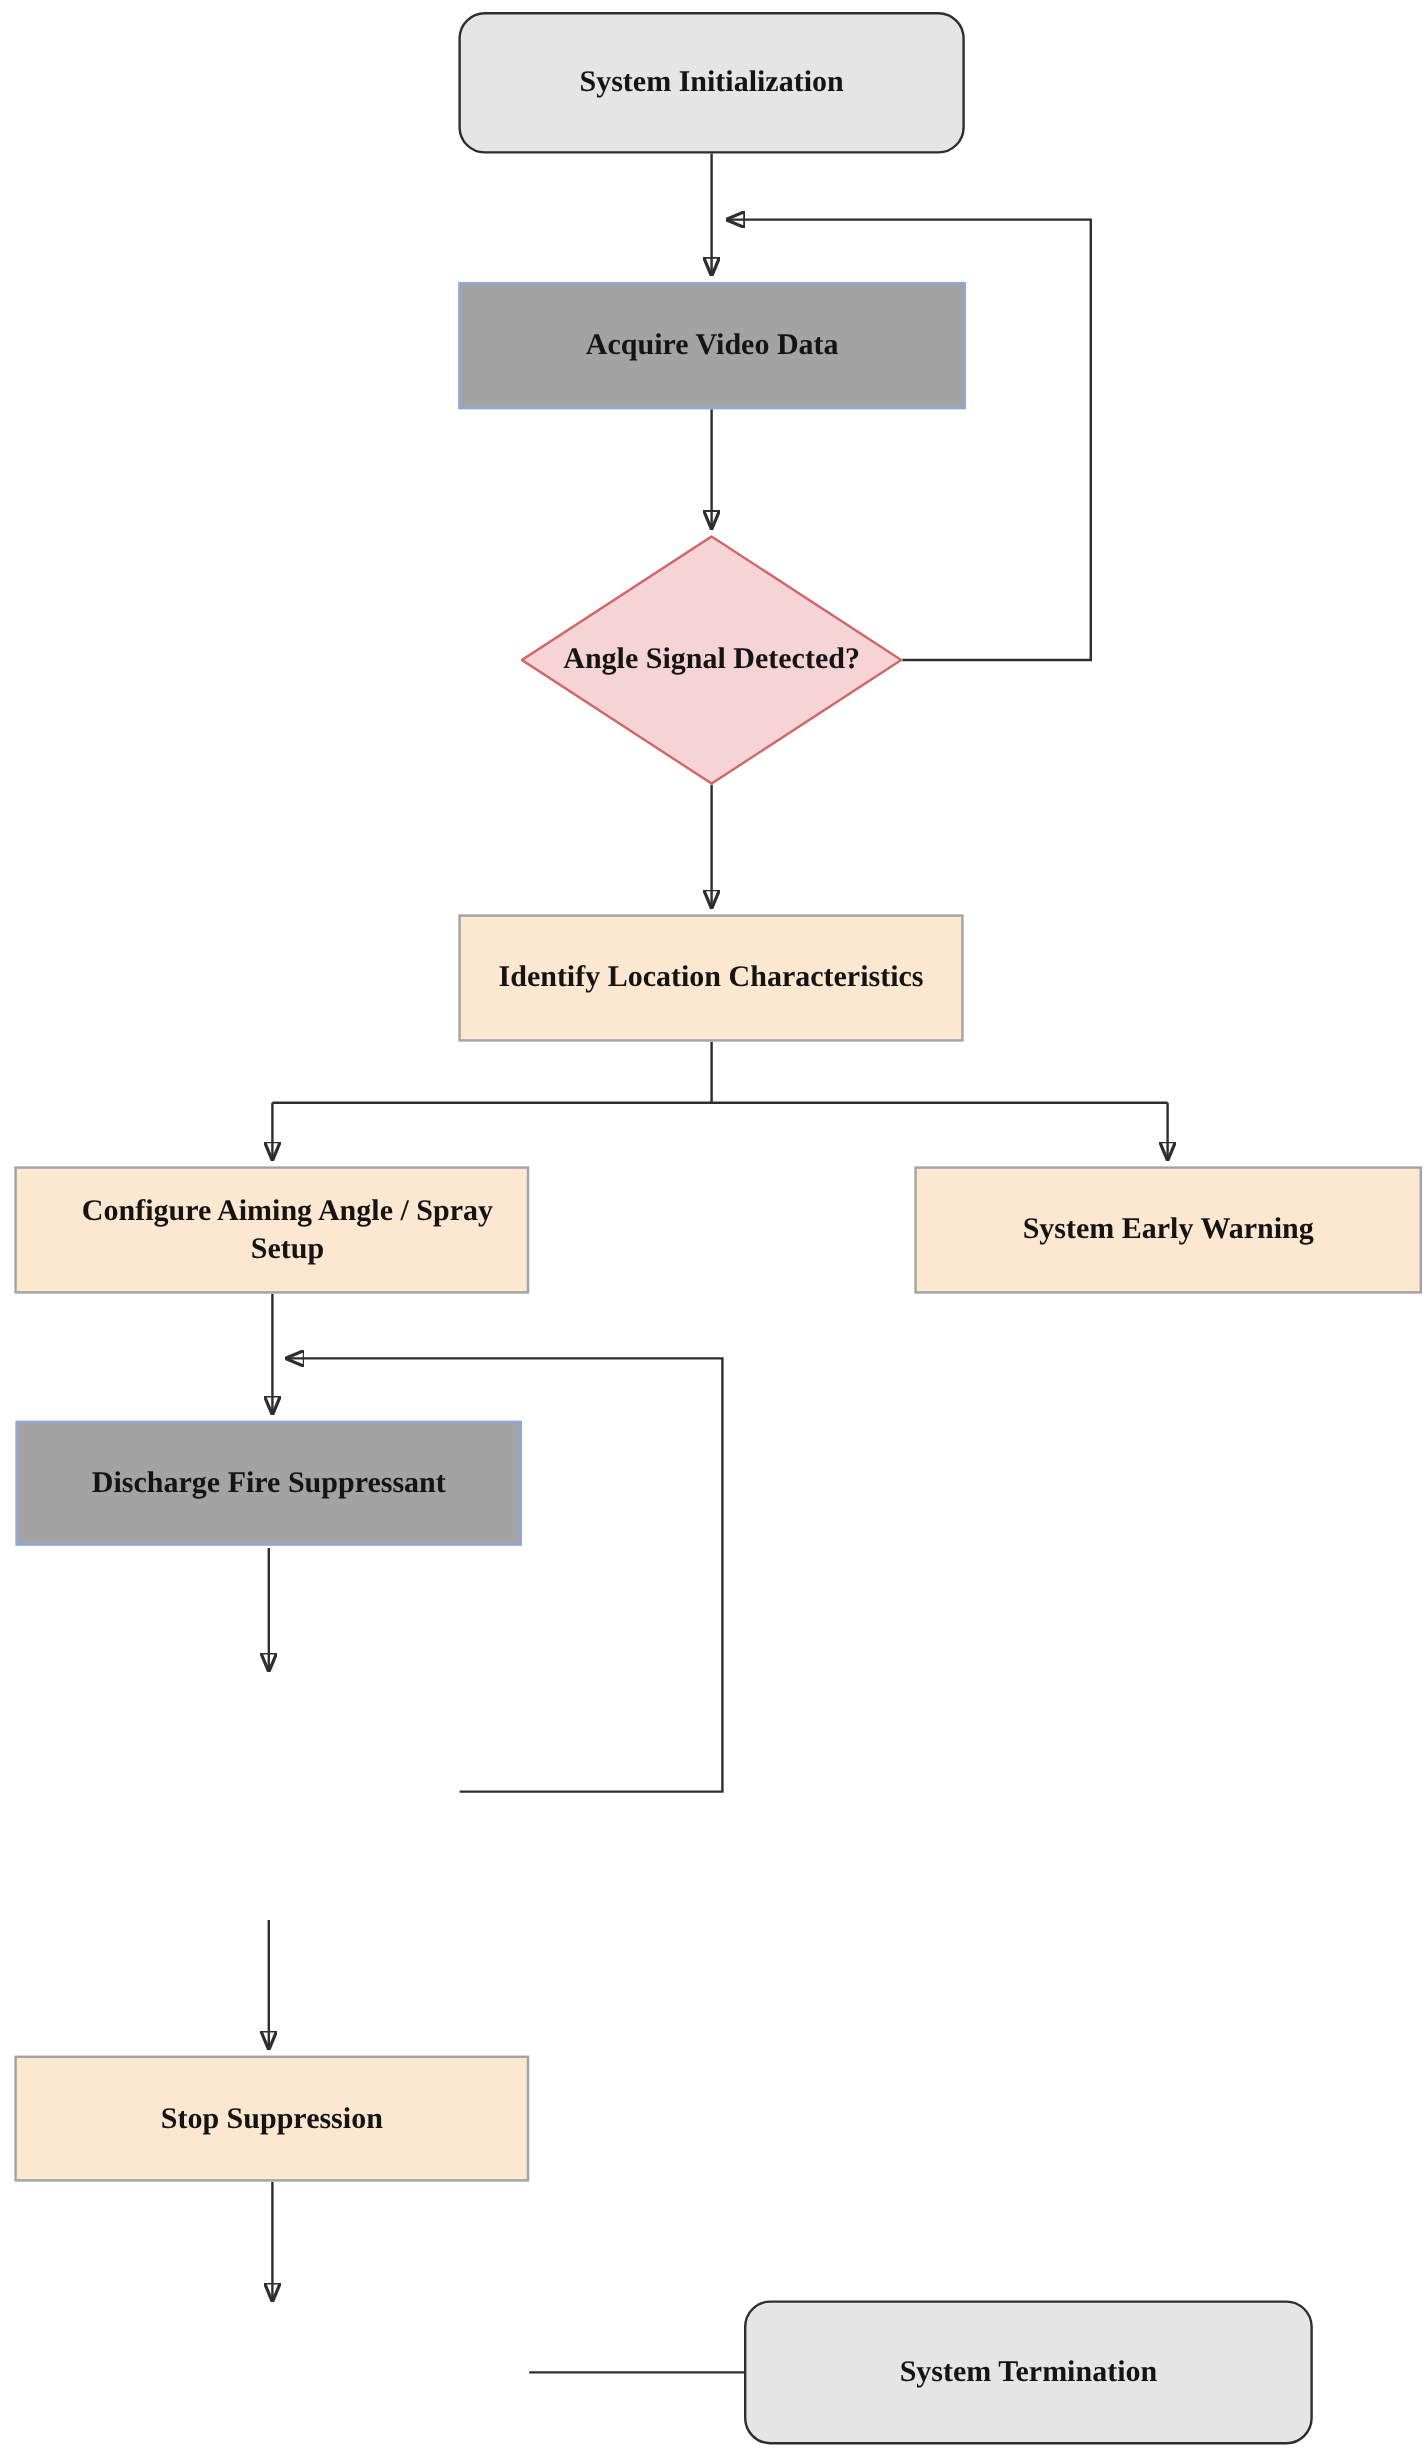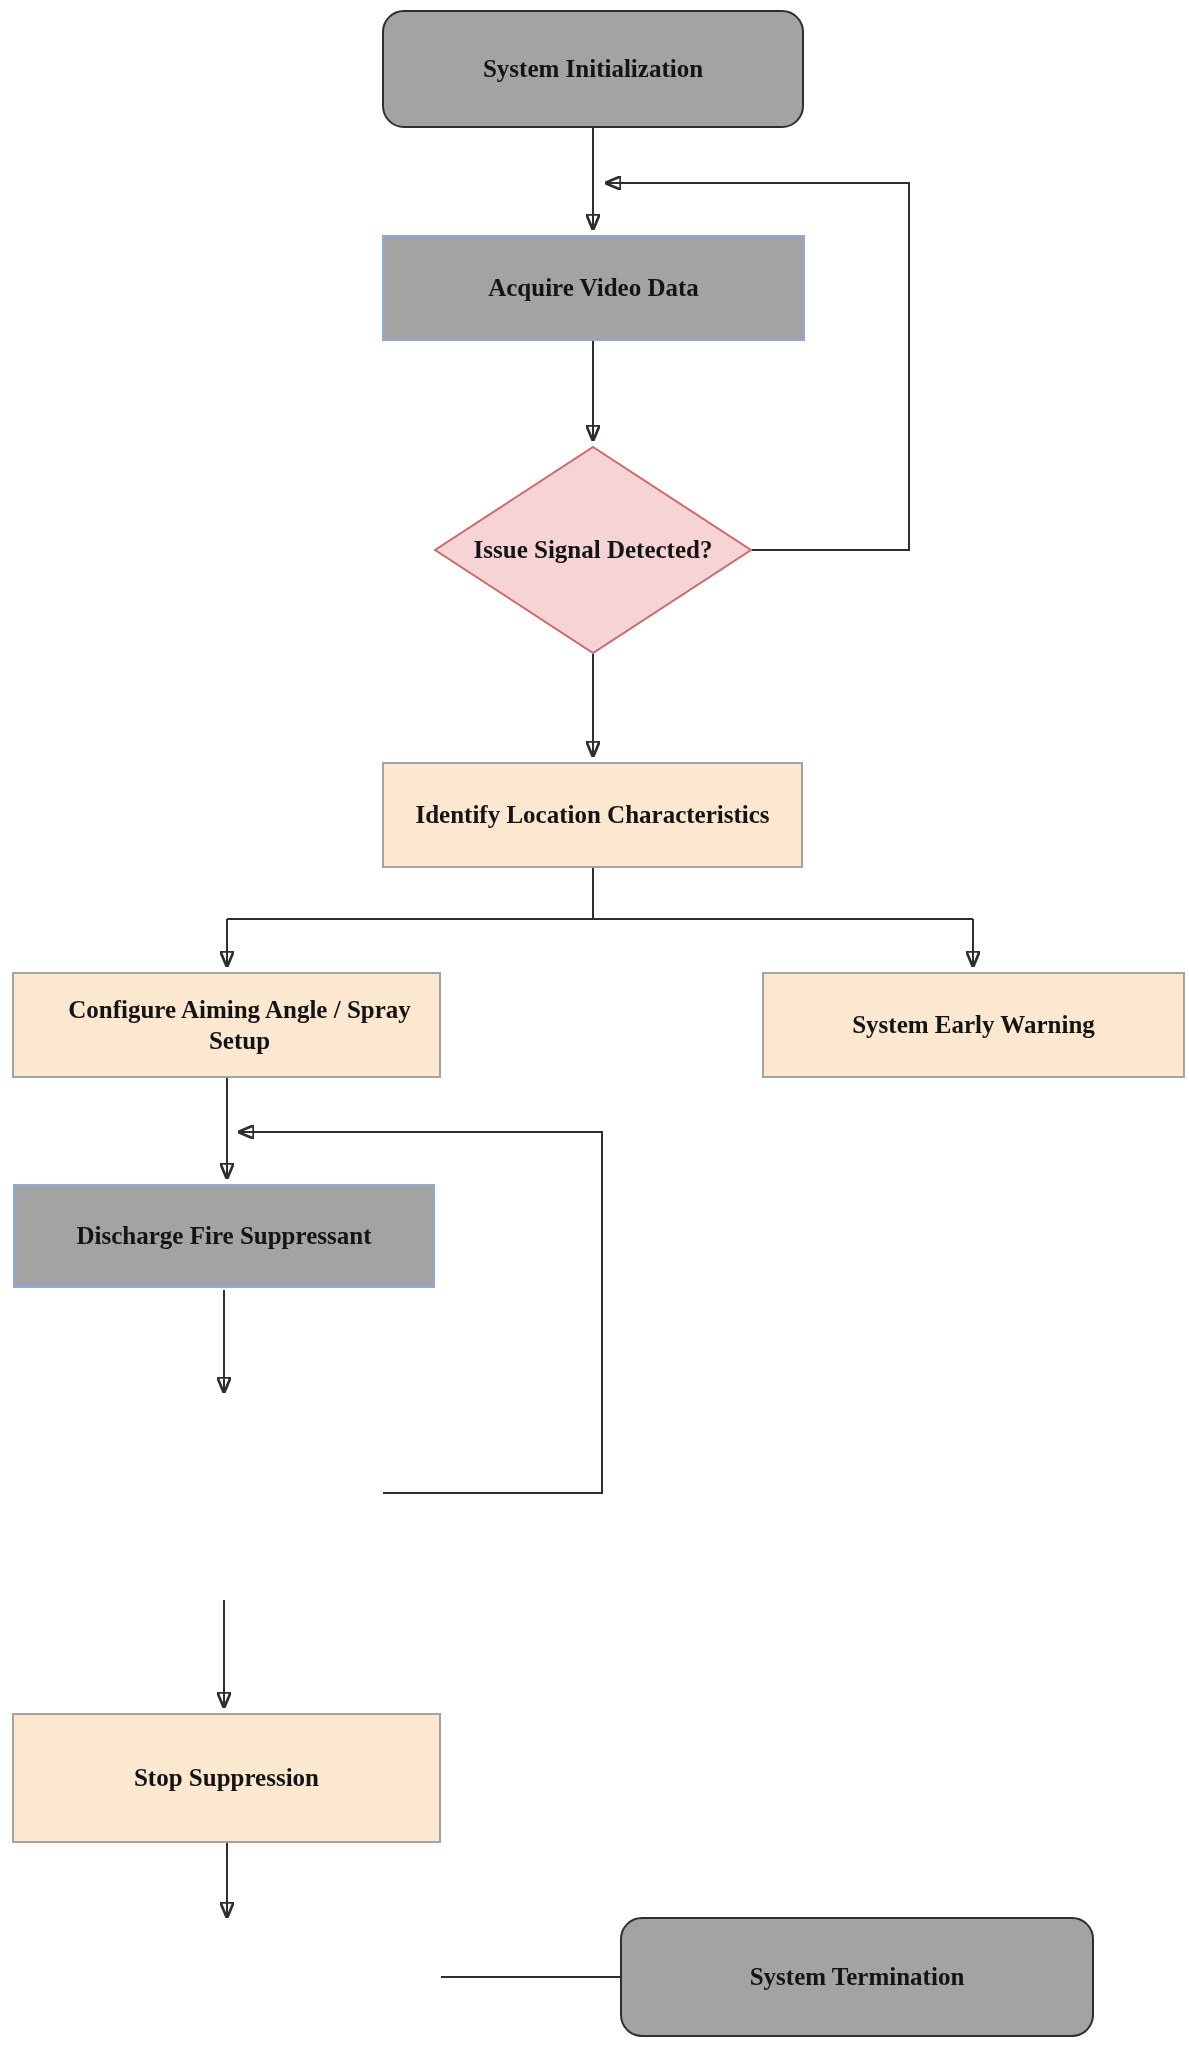--- a/index.html
+++ b/index.html
@@ -10,36 +10,36 @@
   svg.connectors { position:absolute; left:0; top:0; width:1189px; height:2048px; }
   svg.connectors path { stroke:#2e2e2e; stroke-width:2; fill:none; }
   .node {
     position:absolute; box-sizing:border-box;
     display:flex; align-items:center; justify-content:center;
     text-align:center; font-weight:700; font-size:25px; color:#141414;
     line-height:1.25; padding:4px 6px;
   }
   .process-blue   { background:#a3a3a3; border:2px solid #8ea9d8; }
   .process-orange { background:#fce8d0; border:2px solid #a3a3a3; }
-  .terminator     { background:#a3a3a3; border:2px solid #2e2e2e; border-radius:22px;align-items:center; }
+  .terminator     { background:#e5e5e5; border:2px solid #2e2e2e; border-radius:22px;align-items:center; }
   .decision       { background:transparent; border:none; padding:0; }
   .decision > svg { position:absolute; left:0; top:0; width:100%; height:100%; }
   .decision .label { position:relative; z-index:1; }
   .label-narrow   { max-width:230px; }
 
   
   #n-system-initialization { left:382px; top:10px;   width:422px; height:118px; }
   #n-acquire-video-data    { left:382px; top:235px;  width:423px; height:106px; }
   #n-fire-signal-detected  { left:434px; top:446px;  width:318px; height:208px; }
   #n-identify-location     { left:382px; top:762px;  width:421px; height:106px; }
   #n-configure-aiming      { left:12px;  top:972px;  width:429px; height:106px;padding-left:32px; }
   #n-issue-early-warning   { left:762px; top:972px;  width:423px; height:106px; }
   #n-discharge-suppressant { left:13px;  top:1184px; width:422px; height:104px; }
   #n-fire-supp-complete    { left:65px;  top:1398px; width:318px; height:202px; }
-  #n-stop-suppression      { left:12px;  top:1713px; width:429px; height:130px; }
+  #n-stop-suppression      { left:12px;  top:1713px; width:429px; height:105px; }
   #n-post-event            { left:12px;  top:1923px; width:429px; height:107px; }
   #n-system-termination    { left:620px; top:1917px; width:474px; height:120px; }
 </style>
 </head>
 <body>
 
 <div class="canvas">
 
   <svg class="connectors" viewBox="0 0 1189 2048">
     <defs>
@@ -67,21 +67,21 @@
   </div>
 
   <div class="node process-blue" id="n-acquire-video-data">
     <span class="label">Acquire Video Data</span>
   </div>
 
   <div class="node decision" id="n-fire-signal-detected">
     <svg viewBox="0 0 318 208" preserveAspectRatio="none">
       <polygon points="159,1 317,104 159,207 1,104" fill="#f6d3d4" stroke="#cf686c" stroke-width="2"></polygon>
     </svg>
-    <span class="label">Issue Signal Detected?</span>
+    <span class="label">Angle Signal Detected?</span>
   </div>
 
   <div class="node process-orange" id="n-identify-location">
     <span class="label">Identify Location Characteristics</span>
   </div>
 
   <div class="node process-orange" id="n-configure-aiming">
     <span class="label">Configure Aiming Angle / Spray Setup</span>
   </div>
 

